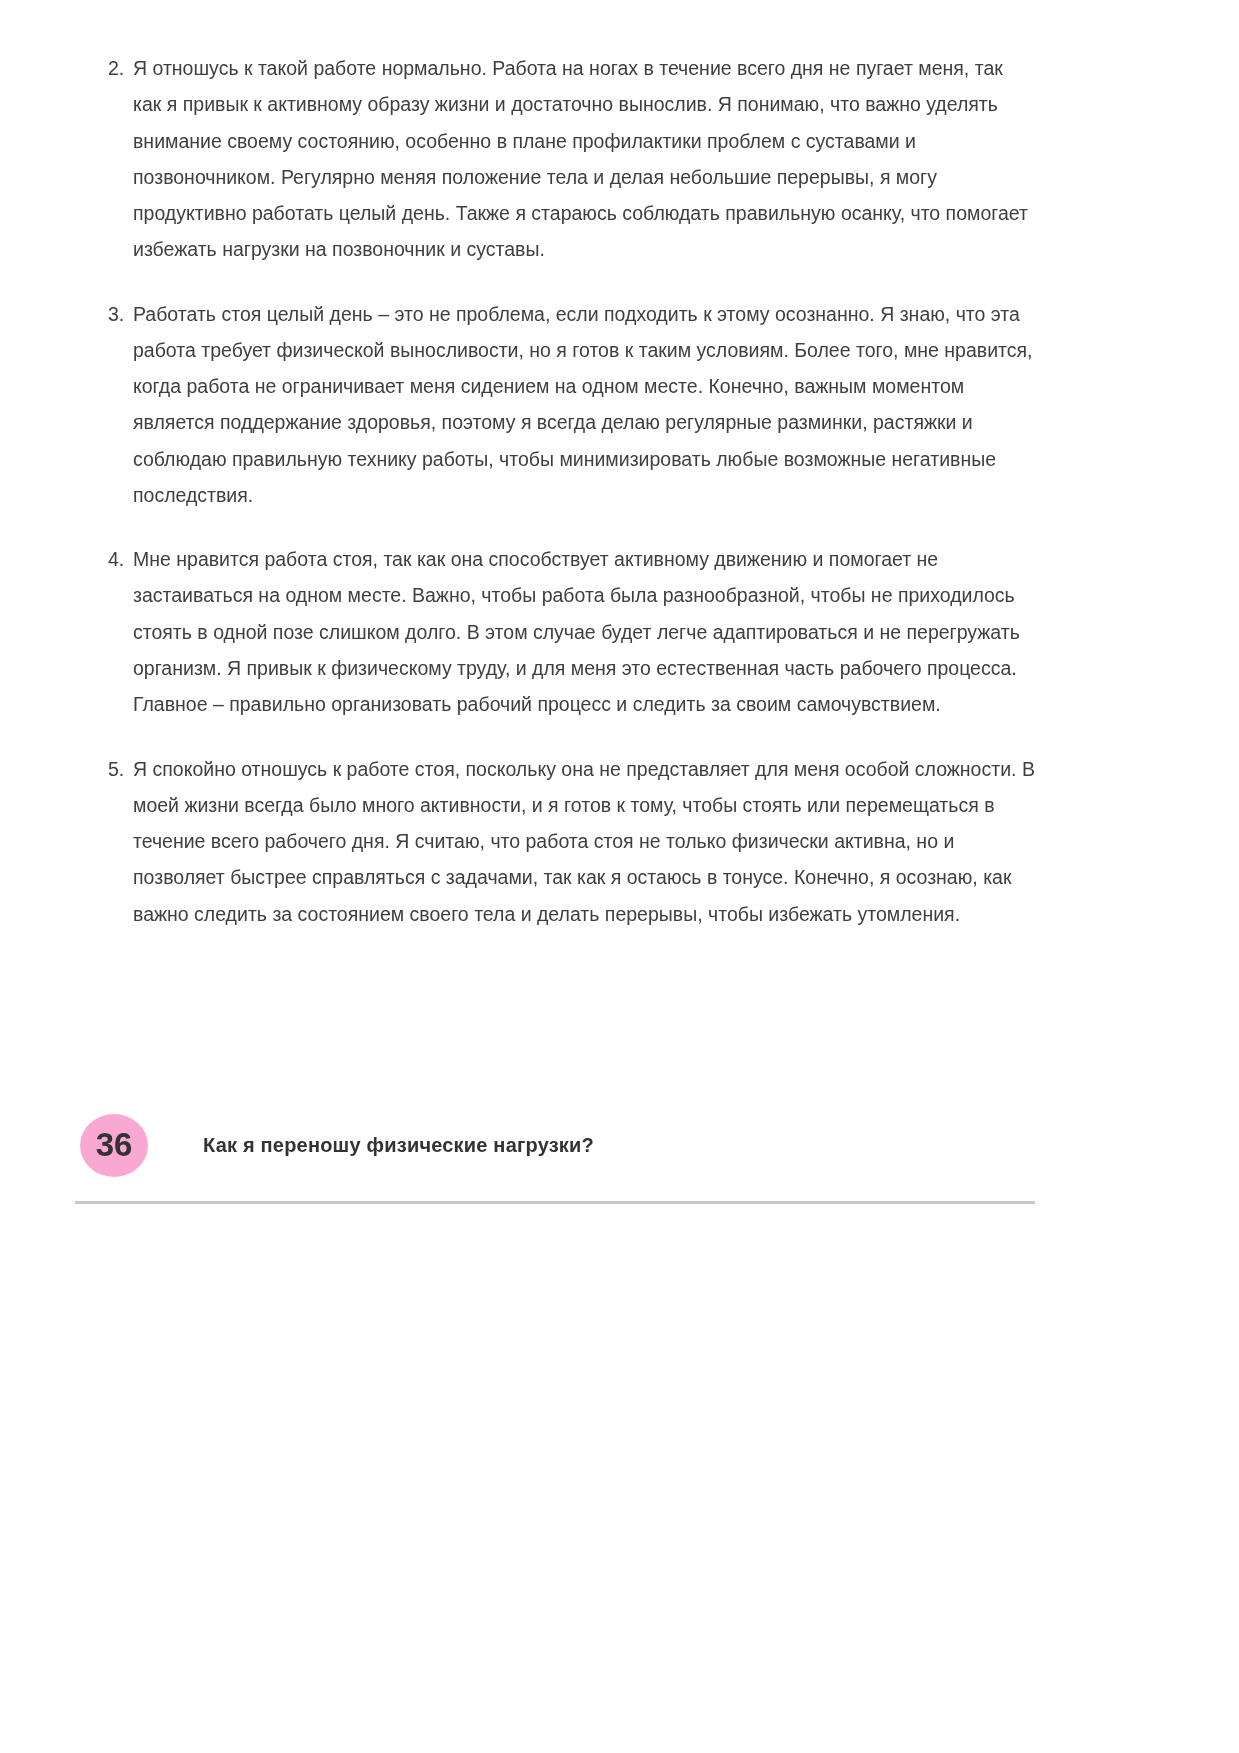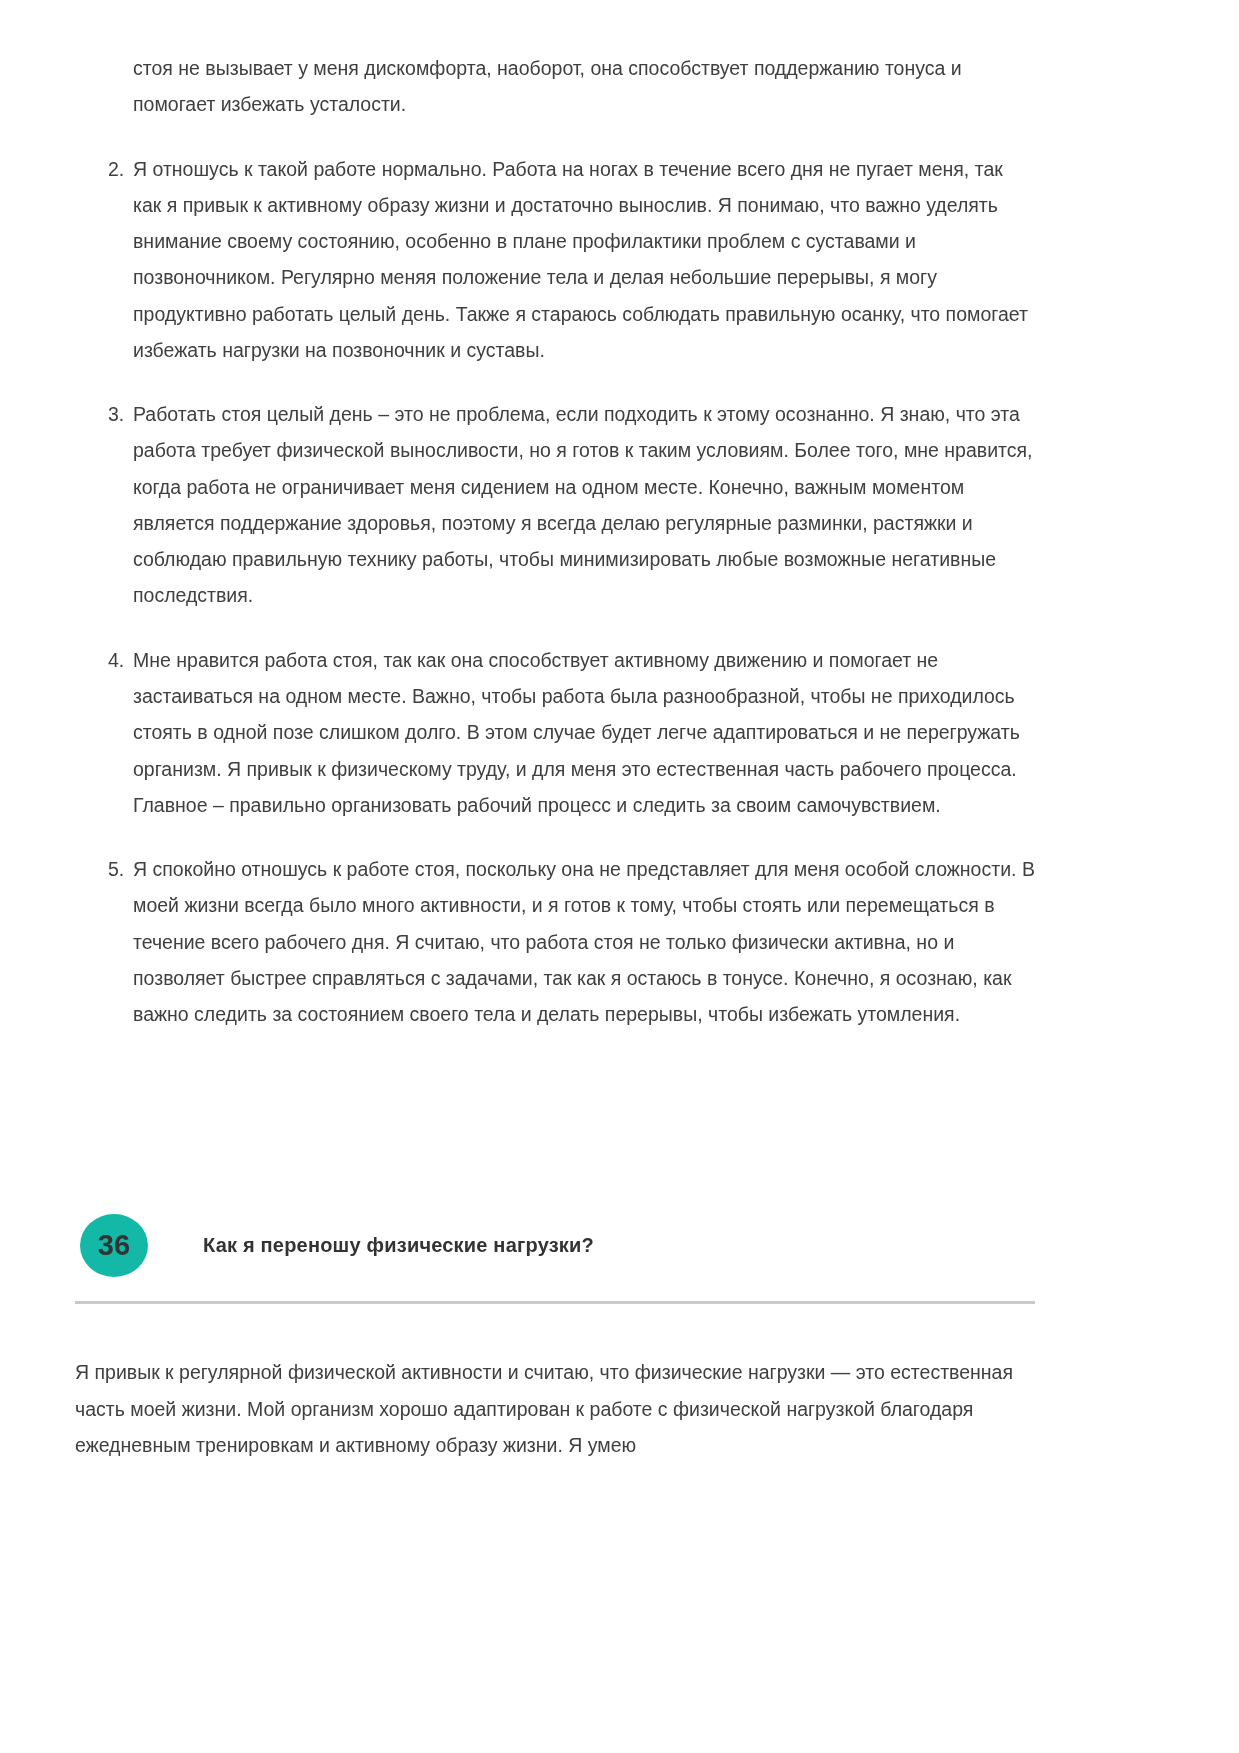--- a/index.html
+++ b/index.html
@@ -51,26 +51,26 @@
     margin-top: 182px;
   }
   .section-header {
     display: flex;
     align-items: center;
     margin-left: 5px;
   }
   .question-badge {
     width: 68px;
     height: 63px;
-    background: #14b8a6;
+    background: #f9a8d4;
     border-radius: 50%;
     display: flex;
     align-items: center;
     justify-content: center;
-    font-size: 29px;
+    font-size: 33px;
     font-weight: 700;
     color: #333333;
     flex: 0 0 auto;
   }
   .section-title {
     margin: 0 0 0 55px;
     font-size: 20px;
     font-weight: 700;
     color: #333333;
     letter-spacing: 0.2px;
@@ -85,21 +85,20 @@
   .section-paragraph {
     margin: 50px 0 0 0;
     width: 952px;
   }
 </style>
 </head>
 <body>
 
 <main class="page">
 
-  <p class="body-text continuation">стоя не вызывает у меня дискомфорта, наоборот, она способствует поддержанию тонуса и помогает избежать усталости.</p>
 
   <ol class="answers-list">
     <li class="answer-item body-text">
       <span class="num">2.</span>
       <span class="txt">Я отношусь к такой работе нормально. Работа на ногах в течение всего дня не пугает меня, так как я привык к активному образу жизни и достаточно вынослив. Я понимаю, что важно уделять внимание своему состоянию, особенно в плане профилактики проблем с суставами и позвоночником. Регулярно меняя положение тела и делая небольшие перерывы, я могу продуктивно работать целый день. Также я стараюсь соблюдать правильную осанку, что помогает избежать нагрузки на позвоночник и суставы.</span>
     </li>
     <li class="answer-item body-text">
       <span class="num">3.</span>
       <span class="txt">Работать стоя целый день – это не проблема, если подходить к этому осознанно. Я знаю, что эта работа требует физической выносливости, но я готов к таким условиям. Более того, мне нравится, когда работа не ограничивает меня сидением на одном месте. Конечно, важным моментом является поддержание здоровья, поэтому я всегда делаю регулярные разминки, растяжки и соблюдаю правильную технику работы, чтобы минимизировать любые возможные негативные последствия.</span>
     </li>
@@ -112,16 +111,15 @@
       <span class="txt">Я спокойно отношусь к работе стоя, поскольку она не представляет для меня особой сложности. В моей жизни всегда было много активности, и я готов к тому, чтобы стоять или перемещаться в течение всего рабочего дня. Я считаю, что работа стоя не только физически активна, но и позволяет быстрее справляться с задачами, так как я остаюсь в тонусе. Конечно, я осознаю, как важно следить за состоянием своего тела и делать перерывы, чтобы избежать утомления.</span>
     </li>
   </ol>
 
   <section class="question-section">
     <div class="section-header">
       <div class="question-badge">36</div>
       <h1 class="section-title">Как я переношу физические нагрузки?</h1>
     </div>
     <hr class="section-divider">
-    <p class="body-text section-paragraph">Я привык к регулярной физической активности и считаю, что физические нагрузки — это естественная часть моей жизни. Мой организм хорошо адаптирован к работе с физической нагрузкой благодаря ежедневным тренировкам и активному образу жизни. Я умею</p>
   </section>
 
 </main>
 
 </body></html>

